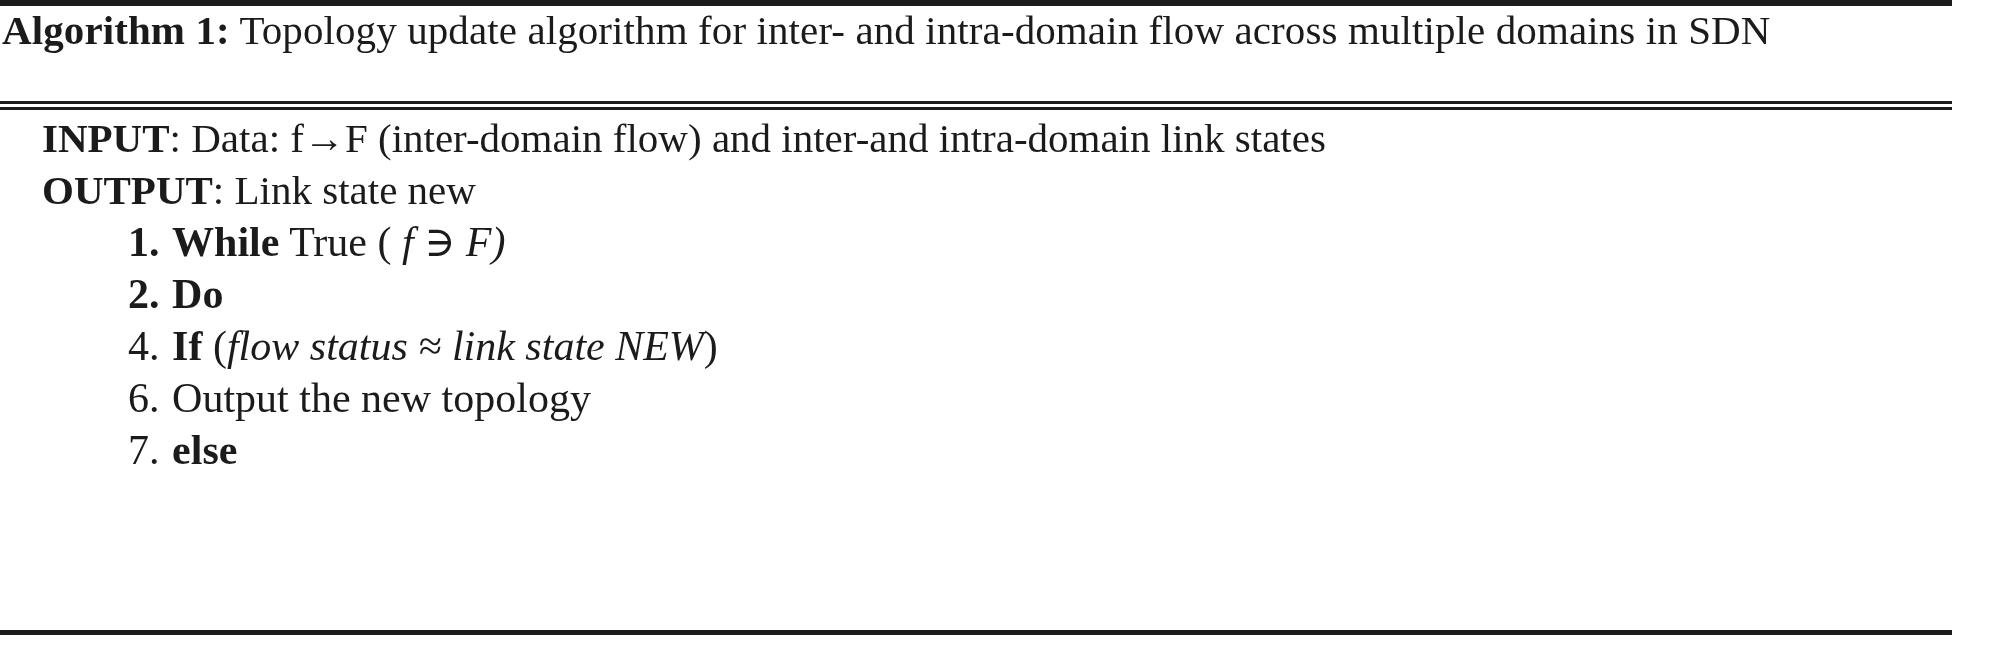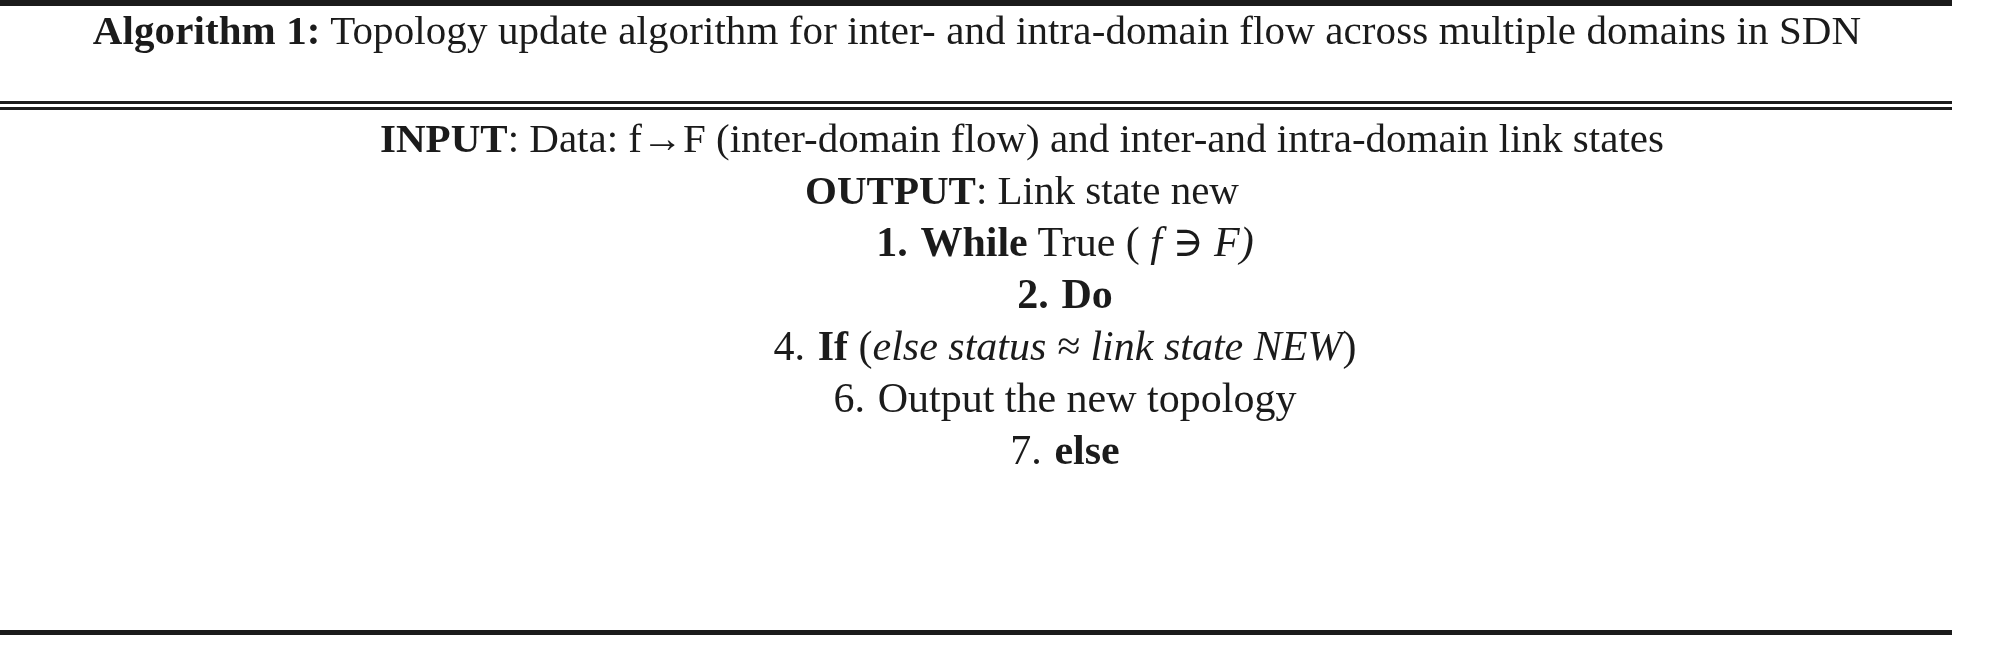--- a/index.html
+++ b/index.html
@@ -13,21 +13,20 @@
     font-family: "Liberation Serif", "DejaVu Serif", serif;
     color: #1b1b1b;
     overflow: hidden;
   }
 
   .algorithm-box {
     position: relative;
     width: 1597px;
     height: 647px;
     box-sizing: border-box;
-    text-align: center;
   }
 
   
   .rule {
     position: absolute;
     left: 0;
     width: 1952px;
     background: #1b1b1b;
   }
   .rule-top      { top: 0px;   height: 6px; }
@@ -109,21 +108,21 @@
     </div>
 
     <ol class="steps">
       <li class="step">
         <span class="num b">1.</span><span class="sp"></span><span class="step-body"><span class="kw">While</span><span> True ( </span><span class="it">f</span><span> ∋ </span><span class="it">F)</span></span>
       </li>
       <li class="step">
         <span class="num b">2.</span><span class="sp"></span><span class="step-body"><span class="kw">Do</span></span>
       </li>
       <li class="step">
-        <span class="num">4.</span><span class="sp"></span><span class="step-body"><span class="kw">If</span><span> (</span><span class="it">else status</span><span class="it"> ≈ </span><span class="it">link state NEW</span><span>)</span></span>
+        <span class="num">4.</span><span class="sp"></span><span class="step-body"><span class="kw">If</span><span> (</span><span class="it">flow status</span><span class="it"> ≈ </span><span class="it">link state NEW</span><span>)</span></span>
       </li>
       <li class="step">
         <span class="num">6.</span><span class="sp"></span><span class="step-body"><span>Output the new topology</span></span>
       </li>
       <li class="step">
         <span class="num">7.</span><span class="sp"></span><span class="step-body"><span class="kw">else</span></span>
       </li>
     </ol>
 
   </div>

